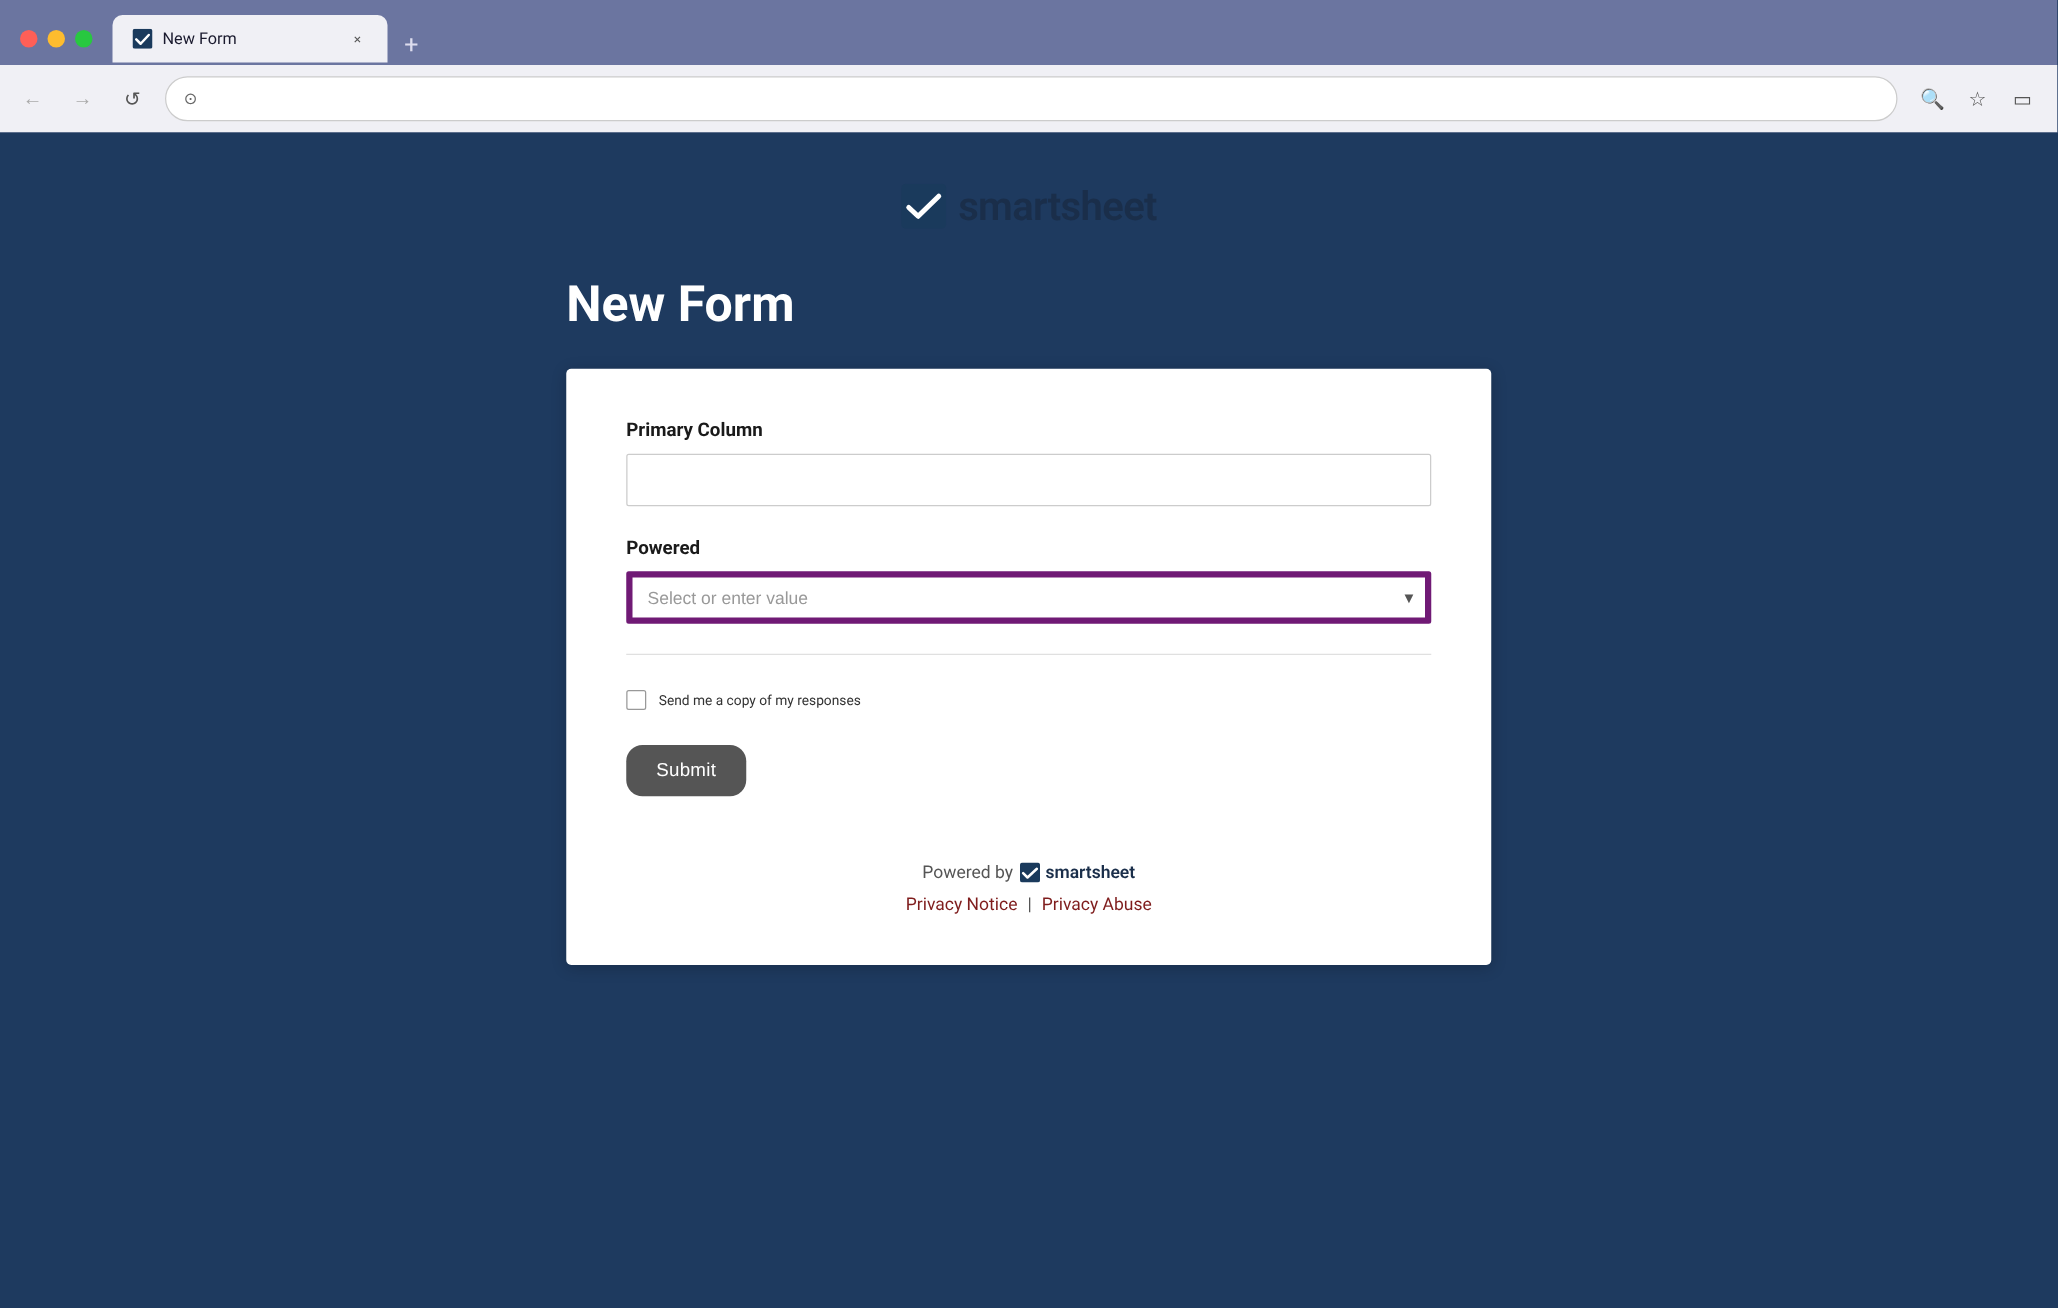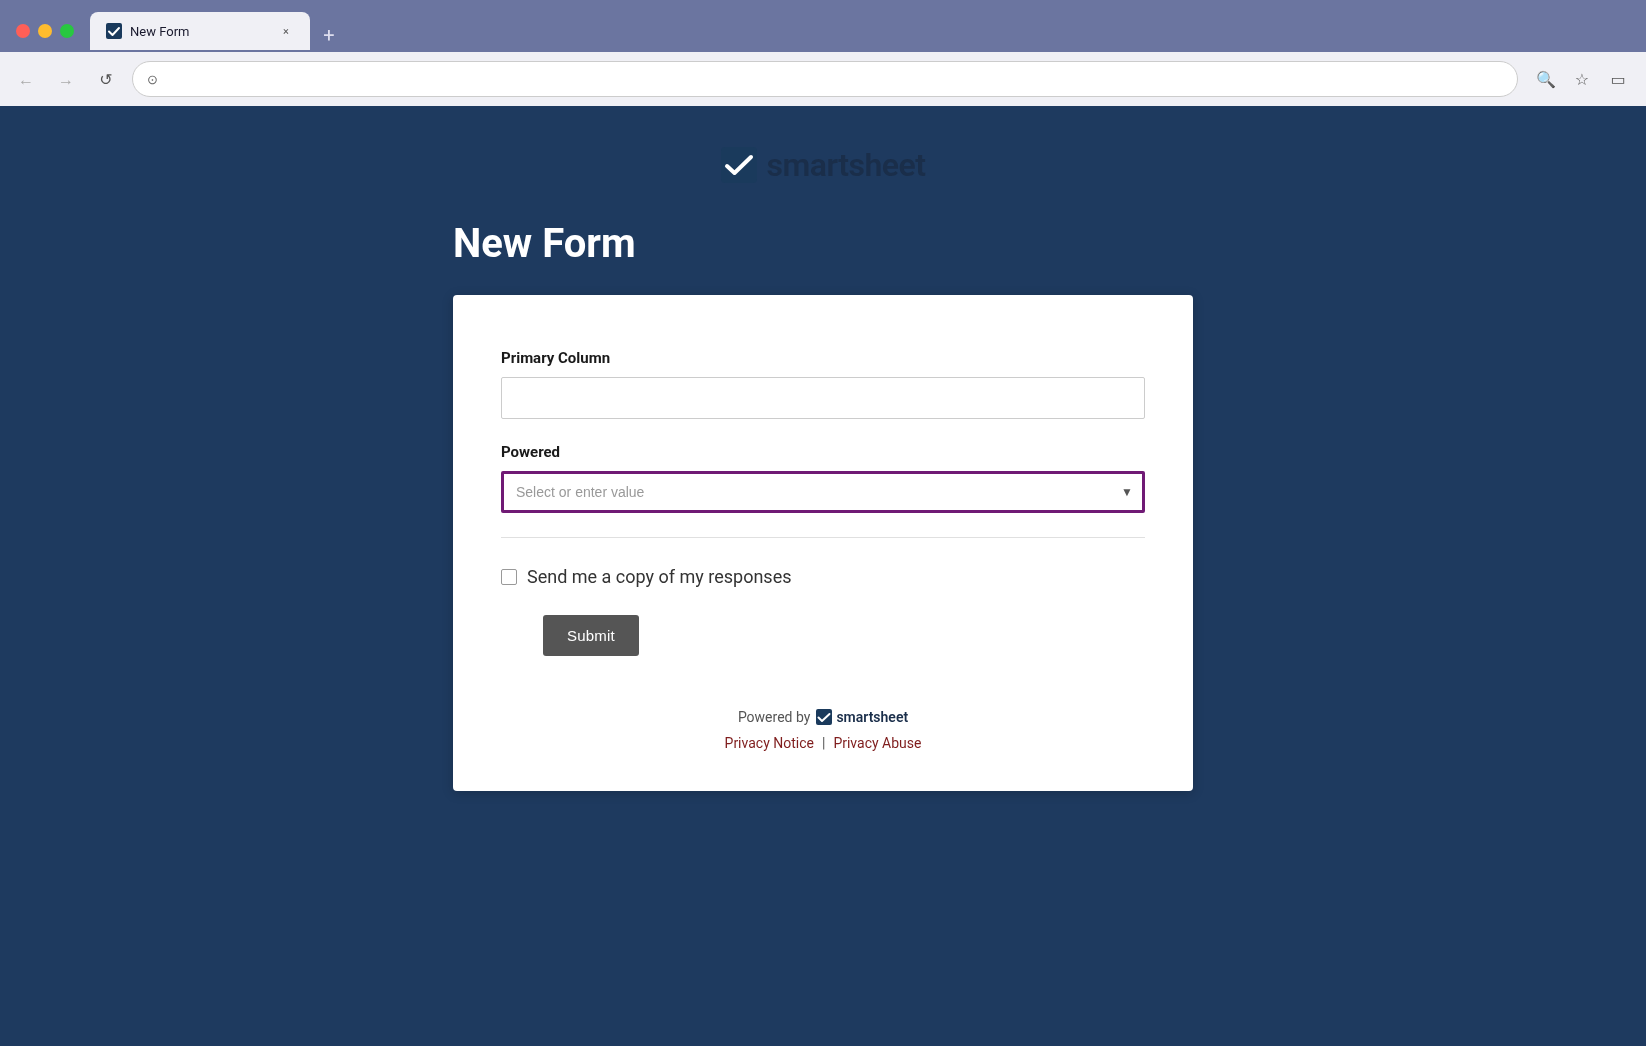--- a/index.html
+++ b/index.html
@@ -216,21 +216,21 @@
       align-self: flex-start;
       margin-left: calc(50% - 370px);
       margin-bottom: 28px;
     }
 
     
     .form-card {
       background: white;
       border-radius: 4px;
       width: 740px;
-      padding: 54px 48px 40px;
+      padding: 40px 48px 40px;
       box-shadow: 0 2px 12px rgba(0,0,0,0.2);
     }
 
     .form-field {
       margin-bottom: 24px;
     }
 
     .field-label {
       display: block;
       font-size: 15px;
@@ -251,21 +251,21 @@
     }
 
     .select-wrapper {
       position: relative;
       width: 100%;
     }
 
     .select-input {
       width: 100%;
       height: 42px;
-      border: 3px solid #701a75;
+      border: 5px solid #701a75;
       border-radius: 2px;
       padding: 8px 12px;
       font-size: 14px;
       color: #999;
       outline: none;
       appearance: none;
       background: white;
       cursor: pointer;
     }
 
@@ -302,35 +302,34 @@
       background: white;
       border-radius: 2px;
     }
 
     .checkbox-input:checked {
       background: #0066cc;
       border-color: #0066cc;
     }
 
     .checkbox-label {
-      font-size: 18px;
+      font-size: 11px;
       color: #333;
     }
 
     .submit-btn {
       background: #555;
       color: white;
       border: none;
-      border-radius: 3px;
+      border-radius: 13px;
       padding: 12px 24px;
       font-size: 15px;
       font-weight: 500;
       cursor: pointer;
       letter-spacing: 0.2px;
-      margin-left: 42px;
     }
 
     .form-footer {
       text-align: center;
       margin-top: 53px;
       padding-top: 0;
     }
 
     .powered-by {
       font-size: 14px;

